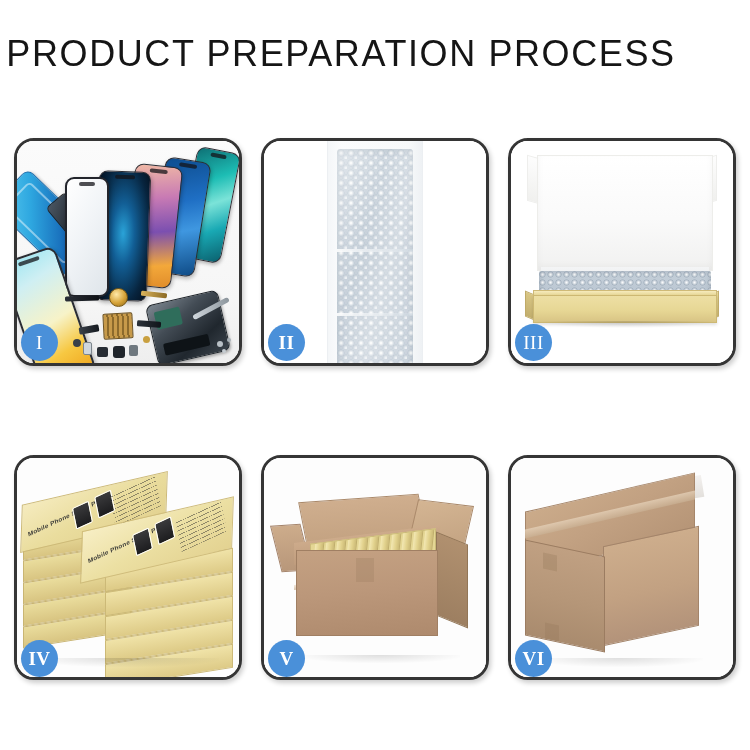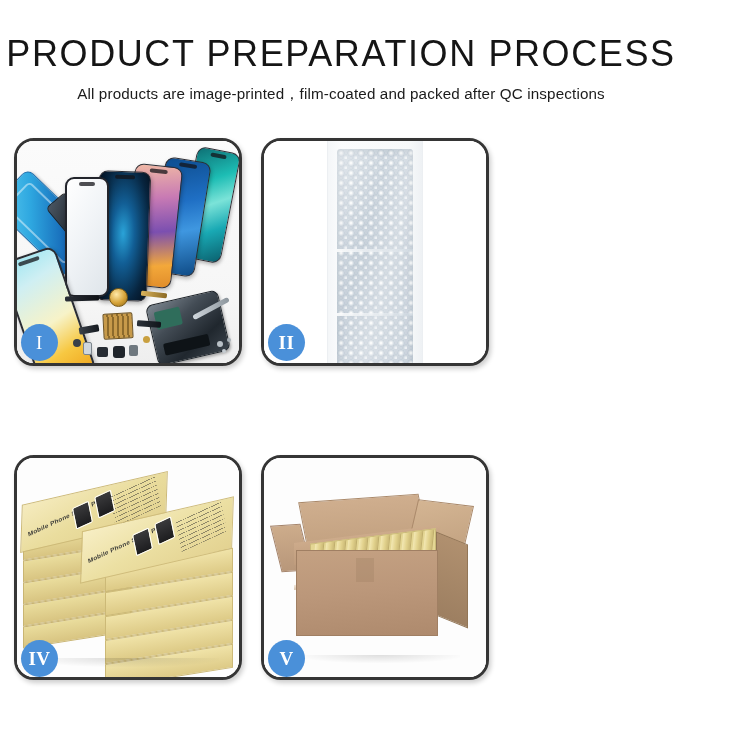--- a/index.html
+++ b/index.html
@@ -476,21 +476,20 @@
     transform: rotate(-9deg);
   }
 </style>
 </head>
 <body>
 
 <div id="page">
 
   <div class="header">
     <div class="title">PRODUCT PREPARATION PROCESS</div>
-    <div class="subtitle">All products are image-printed，film-coated and packed after QC inspections</div>
   </div>
 
   <div class="grid">
 
     <div class="panel p1">
       <div class="clip">
         <div class="scene1">
           <div class="adh"></div>
           <div class="dk"></div>
           <div class="ph ph-a">
@@ -539,20 +538,37 @@
             <div class="bubbles2"></div>
             <div class="seam seam-a"></div>
             <div class="seam seam-b"></div>
             <div class="sheen"></div>
           </div>
         </div>
       </div>
       <div class="badge">II</div>
     </div>
 
+    <div class="panel p3">
+      <div class="clip">
+        <div class="scene3">
+          <div class="lid-flapL"></div>
+          <div class="lid-flapR"></div>
+          <div class="lid-back"></div>
+          <div class="tray-inner"></div>
+          <div class="tray-bw"></div>
+          <div class="tray-sideL"></div>
+          <div class="tray-sideR"></div>
+          <div class="tray-lip"></div>
+          <div class="tray-front"></div>
+          <div class="tray-shadow"></div>
+        </div>
+      </div>
+      <div class="badge">III</div>
+    </div>
 
     <div class="panel p4">
       <div class="clip">
         <div class="scene4">
           <div class="stackwrap colL">
             <div class="slab" style="top:72px"></div>
             <div class="slab" style="top:94px"></div>
             <div class="slab" style="top:116px"></div>
             <div class="slab" style="top:138px"></div>
             <div class="slab" style="top:160px"></div>
@@ -605,15 +621,30 @@
           <div class="cflapedge"></div>
           <div class="cbody-r"></div>
           <div class="cbody"></div>
           <div class="ctape"></div>
           <div class="cshadow"></div>
         </div>
       </div>
       <div class="badge">V</div>
     </div>
 
+    <div class="panel p6">
+      <div class="clip">
+        <div class="scene6">
+          <div class="s6backflap"></div>
+          <div class="s6top"></div>
+          <div class="s6tape"></div>
+          <div class="s6side"></div>
+          <div class="s6front"></div>
+          <div class="s6seam1"></div>
+          <div class="s6seam2"></div>
+          <div class="s6shadow"></div>
+        </div>
+      </div>
+      <div class="badge">VI</div>
+    </div>
 
   </div>
 </div>
 
 </body></html>

